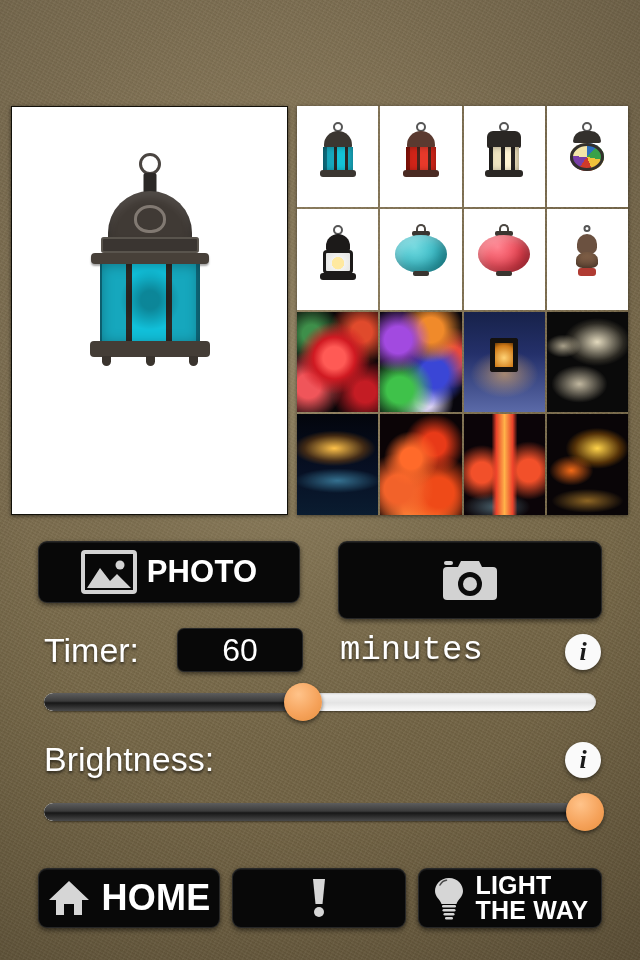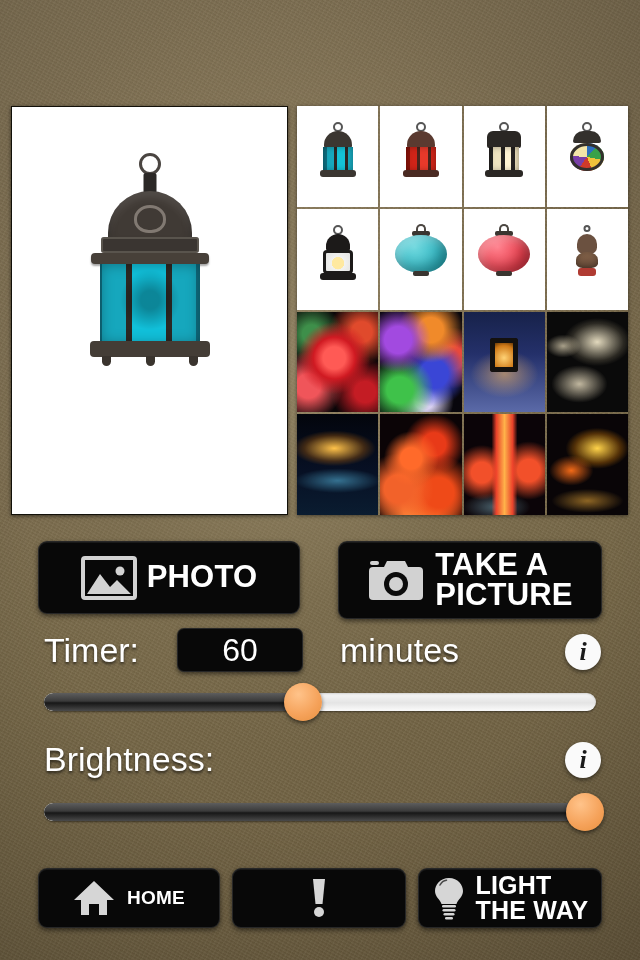--- a/index.html
+++ b/index.html
@@ -122,32 +122,32 @@
     border-radius:9px;
     border:1px solid rgba(255,255,255,0.13);
     box-shadow: 0 2px 5px rgba(0,0,0,0.55), inset 0 1px 0 rgba(255,255,255,0.07);
     display:flex; align-items:center; justify-content:center; gap:10px;
     color:#fff;
   }
   .blk-btn .label {
     font-weight:bold; color:#fff; line-height:0.98;
     text-align:left; letter-spacing:0.2px;
   }
-  #photo-library-button { left:38px; top:541px; width:262px; height:73px; }
+  #photo-library-button { left:38px; top:541px; width:262px; height:62px; }
   #take-picture-button  { left:338px; top:541px; width:264px; height:78px; }
   #photo-library-button .label, #take-picture-button .label { font-size:31px; }
   .ico { flex:0 0 auto; display:block; }
 
   
   .ui-label {
     position:absolute; color:#fff; font-size:34px;
     text-shadow: 0 2px 3px rgba(0,0,0,0.65);
   }
   #timer-label   { left:44px; top:631px; }
-  #minutes-label { left:340px; top:631px; }
+  #minutes-label { left:340px; top:631px;font-family:Liberation Mono, monospace; }
   #brightness-label { left:44px; top:740px; }
 
   #timer-value-field {
     position:absolute; left:177px; top:628px; width:126px; height:44px;
     background:#080808; border-radius:7px;
     border:1px solid rgba(255,255,255,0.12);
     box-shadow: 0 2px 4px rgba(0,0,0,0.5);
     display:flex; align-items:center; justify-content:center;
     color:#fff; font-size:32px;
   }
@@ -182,21 +182,21 @@
     position:absolute; top:50%; width:38px; height:38px; margin-top:-19px; margin-left:-19px;
     border-radius:50%;
     background: radial-gradient(circle at 38% 30%, #ffc38a, #f5a25a 58%, #e8903f 100%);
     box-shadow: 0 2px 4px rgba(0,0,0,0.55);
   }
 
   
   #home-button  { left:38px;  top:868px; width:182px; height:60px; gap:12px; }
   #about-button { left:232px; top:868px; width:174px; height:60px; gap:10px; }
   #lighttheway-button { left:418px; top:868px; width:184px; height:60px; gap:10px; }
-  #home-button .label, #about-button .label { font-size:19px; }
+  #home-button .label, #about-button .label { font-size:36px; }
   #lighttheway-button .label { font-size:25px; line-height:1.02; }
 </style>
 </head>
 <body>
 
 <div id="preview-frame">
   <div class="canvas">
     <div class="lan hero">
       <div class="ring"></div>
       <div class="neck"></div>
@@ -362,24 +362,20 @@
 </div>
 
 <div class="blk-btn" id="take-picture-button">
   <svg class="ico" width="58" height="44" viewBox="0 0 58 44">
     <rect x="2" y="9" width="54" height="33" rx="4" fill="#d2d2d2"></rect>
     <path d="M17 9 L20 3 H38 L41 9 Z" fill="#d2d2d2"></path>
     <rect x="3" y="3" width="9" height="4" rx="2" fill="#d2d2d2"></rect>
     <circle cx="29" cy="26" r="12" fill="#0b0b0b"></circle>
     <circle cx="29" cy="26" r="7" fill="#d2d2d2"></circle>
   </svg>
-  <div class="label">
-    <div>TAKE A</div>
-    <div>PICTURE</div>
-  </div>
 </div>
 
 <div class="ui-label" id="timer-label">Timer:</div>
 <div id="timer-value-field">60</div>
 <div class="ui-label" id="minutes-label">minutes</div>
 <div class="info-button" id="timer-info-button">i</div>
 
 <div class="slider" id="timer-slider">
   <div class="track">
     <div class="fill" style="width:47%"></div>

